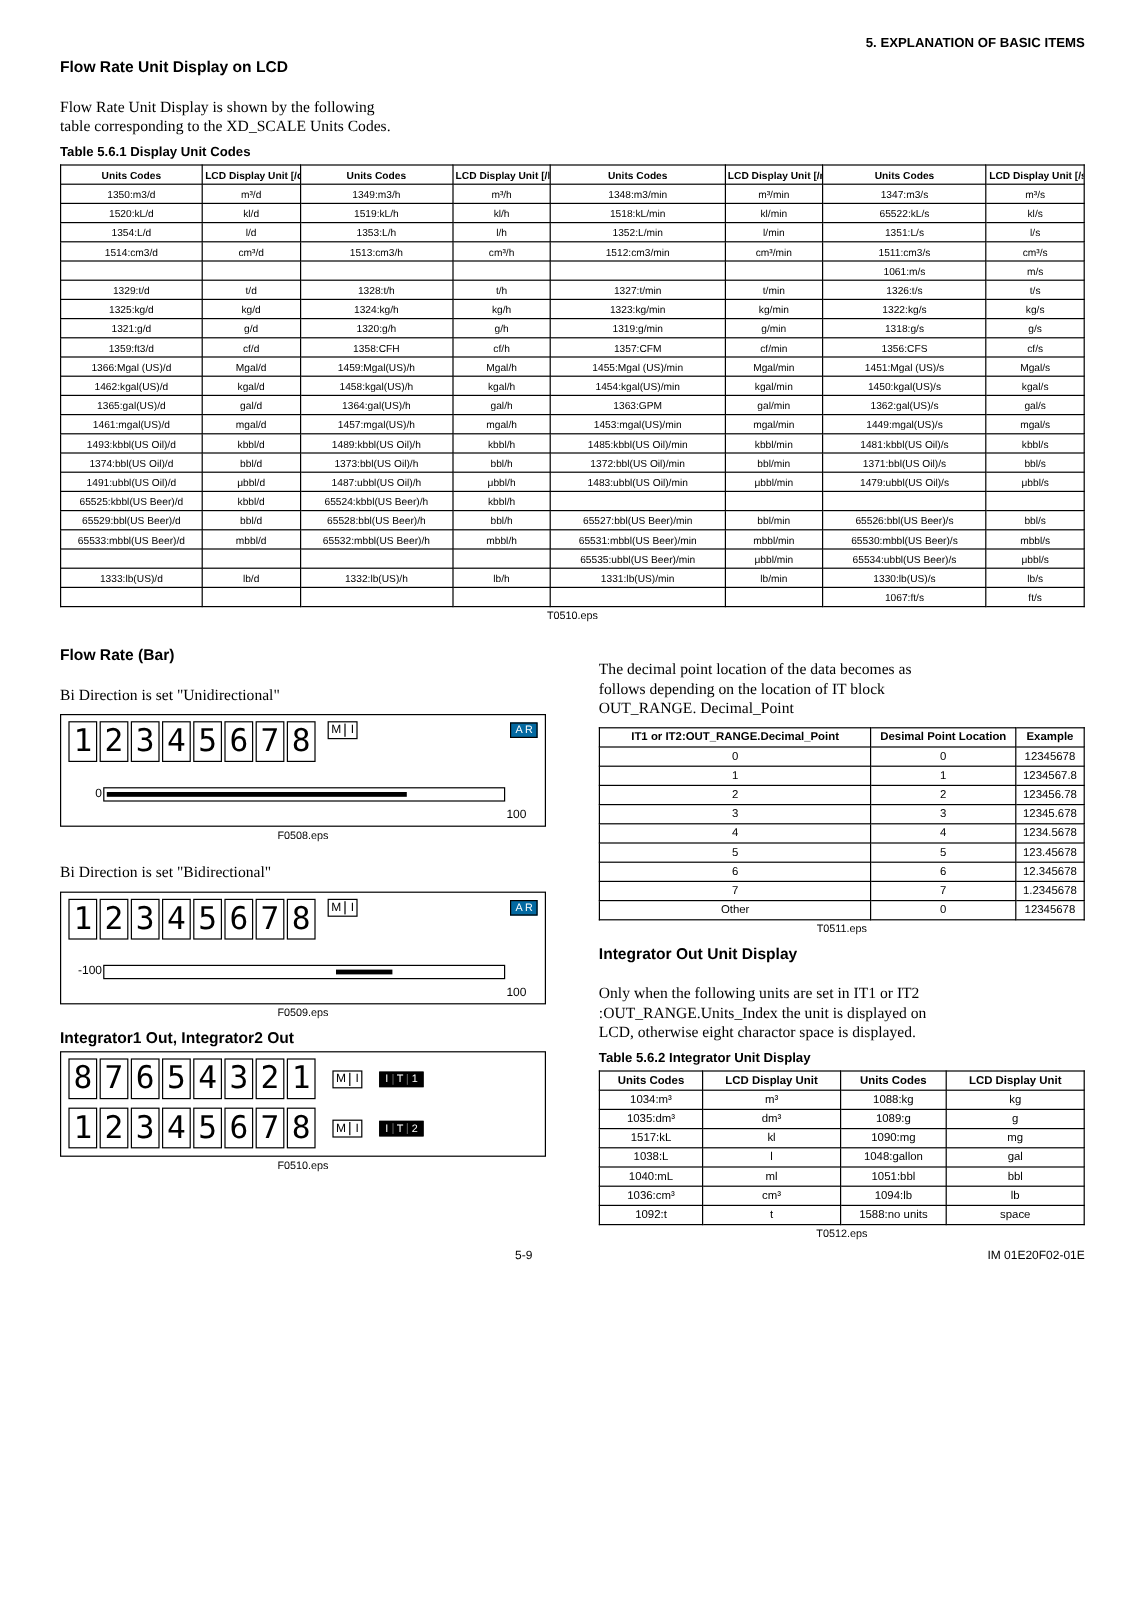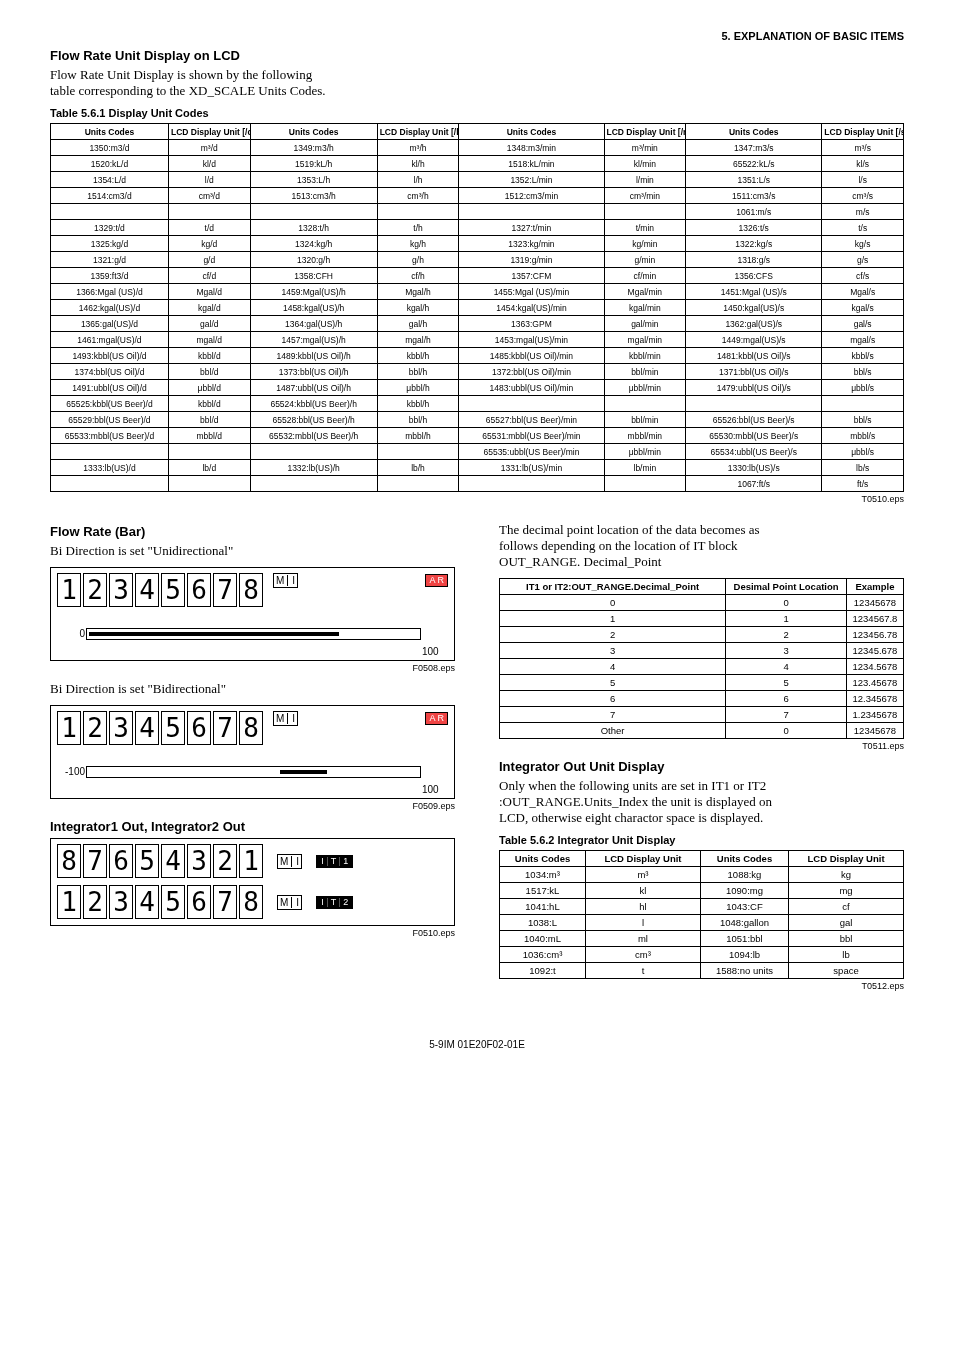--- a/index.html
+++ b/index.html
@@ -19,21 +19,21 @@
     margin-bottom: 6px;
   }
   h3 {
     font-size: 13px;
     font-weight: bold;
     margin: 6px 0 2px;
   }
   .body-text {
     font-family: "Times New Roman", serif;
     font-size: 13px;
-    margin: 4px 0 8px;
+    margin: 18px 0 8px;
   }
   .table-caption {
     font-weight: bold;
     font-size: 11px;
     margin: 6px 0 4px;
   }
   table.grid {
     border-collapse: collapse;
     width: 100%;
     font-size: 8.5px;
@@ -44,21 +44,21 @@
     padding: 1px 2px;
     text-align: center;
     height: 13px;
     overflow: hidden;
     white-space: nowrap;
   }
   table.grid th {
     font-weight: bold;
   }
   .eps-label {
-    text-align: right;
+    text-align: center;
     font-size: 9px;
     margin: 2px 0 8px;
   }
   .cols {
     display: flex;
     gap: 44px;
     margin-top: 14px;
   }
   .col {
     flex: 1;
@@ -105,21 +105,21 @@
     border: 1px solid #000;
     font-size: 10px;
     padding: 1px 2px;
     display: inline-flex;
     gap: 4px;
   }
   .mi-box span { border-right: 1px solid #000; padding-right: 3px; }
   .mi-box span:last-child { border: none; padding-right: 0; }
   .ar-box {
     border: 1px solid #000;
-    background: #ef4444;
+    background: #0369a1;
     color: #fff;
     font-size: 9px;
     padding: 1px 3px;
     display: inline-flex;
     gap: 2px;
     line-height: 1;
   }
   .scale-bar {
     display: flex;
     align-items: center;
@@ -200,23 +200,22 @@
     font-size: 9.5px;
   }
   table.small-grid th, table.small-grid td {
     border: 1px solid #000;
     padding: 2px 4px;
     text-align: center;
   }
   table.small-grid th { font-weight: bold; }
   .footer {
     display: flex;
-    justify-content: center;
+    justify-content: space-between;
     font-size: 10px;
-    margin-top: 40px;
   }
 </style>
 </head>
 <body>
 
 <div class="section-header">5.  EXPLANATION OF BASIC ITEMS</div>
 
 <h3>Flow Rate Unit Display on LCD</h3>
 <div class="body-text">
   <span>Flow Rate Unit Display is shown by the following</span><br>
@@ -676,30 +675,30 @@
           </tr>
         </thead>
       <tbody id="t3-body">
           <tr>
             <td>1034:m³</td>
             <td>m³</td>
             <td>1088:kg</td>
             <td>kg</td>
           </tr>
           <tr>
+            <td>1035:dm³</td>
+            <td>dm³</td>
+            <td>1089:g</td>
+            <td>g</td>
+          </tr>
+          <tr>
             <td>1517:kL</td>
             <td>kl</td>
             <td>1090:mg</td>
             <td>mg</td>
-          </tr>
-          <tr>
-            <td>1041:hL</td>
-            <td>hl</td>
-            <td>1043:CF</td>
-            <td>cf</td>
           </tr>
           <tr>
             <td>1038:L</td>
             <td>l</td>
             <td>1048:gallon</td>
             <td>gal</td>
           </tr>
           <tr>
             <td>1040:mL</td>
             <td>ml</td>

